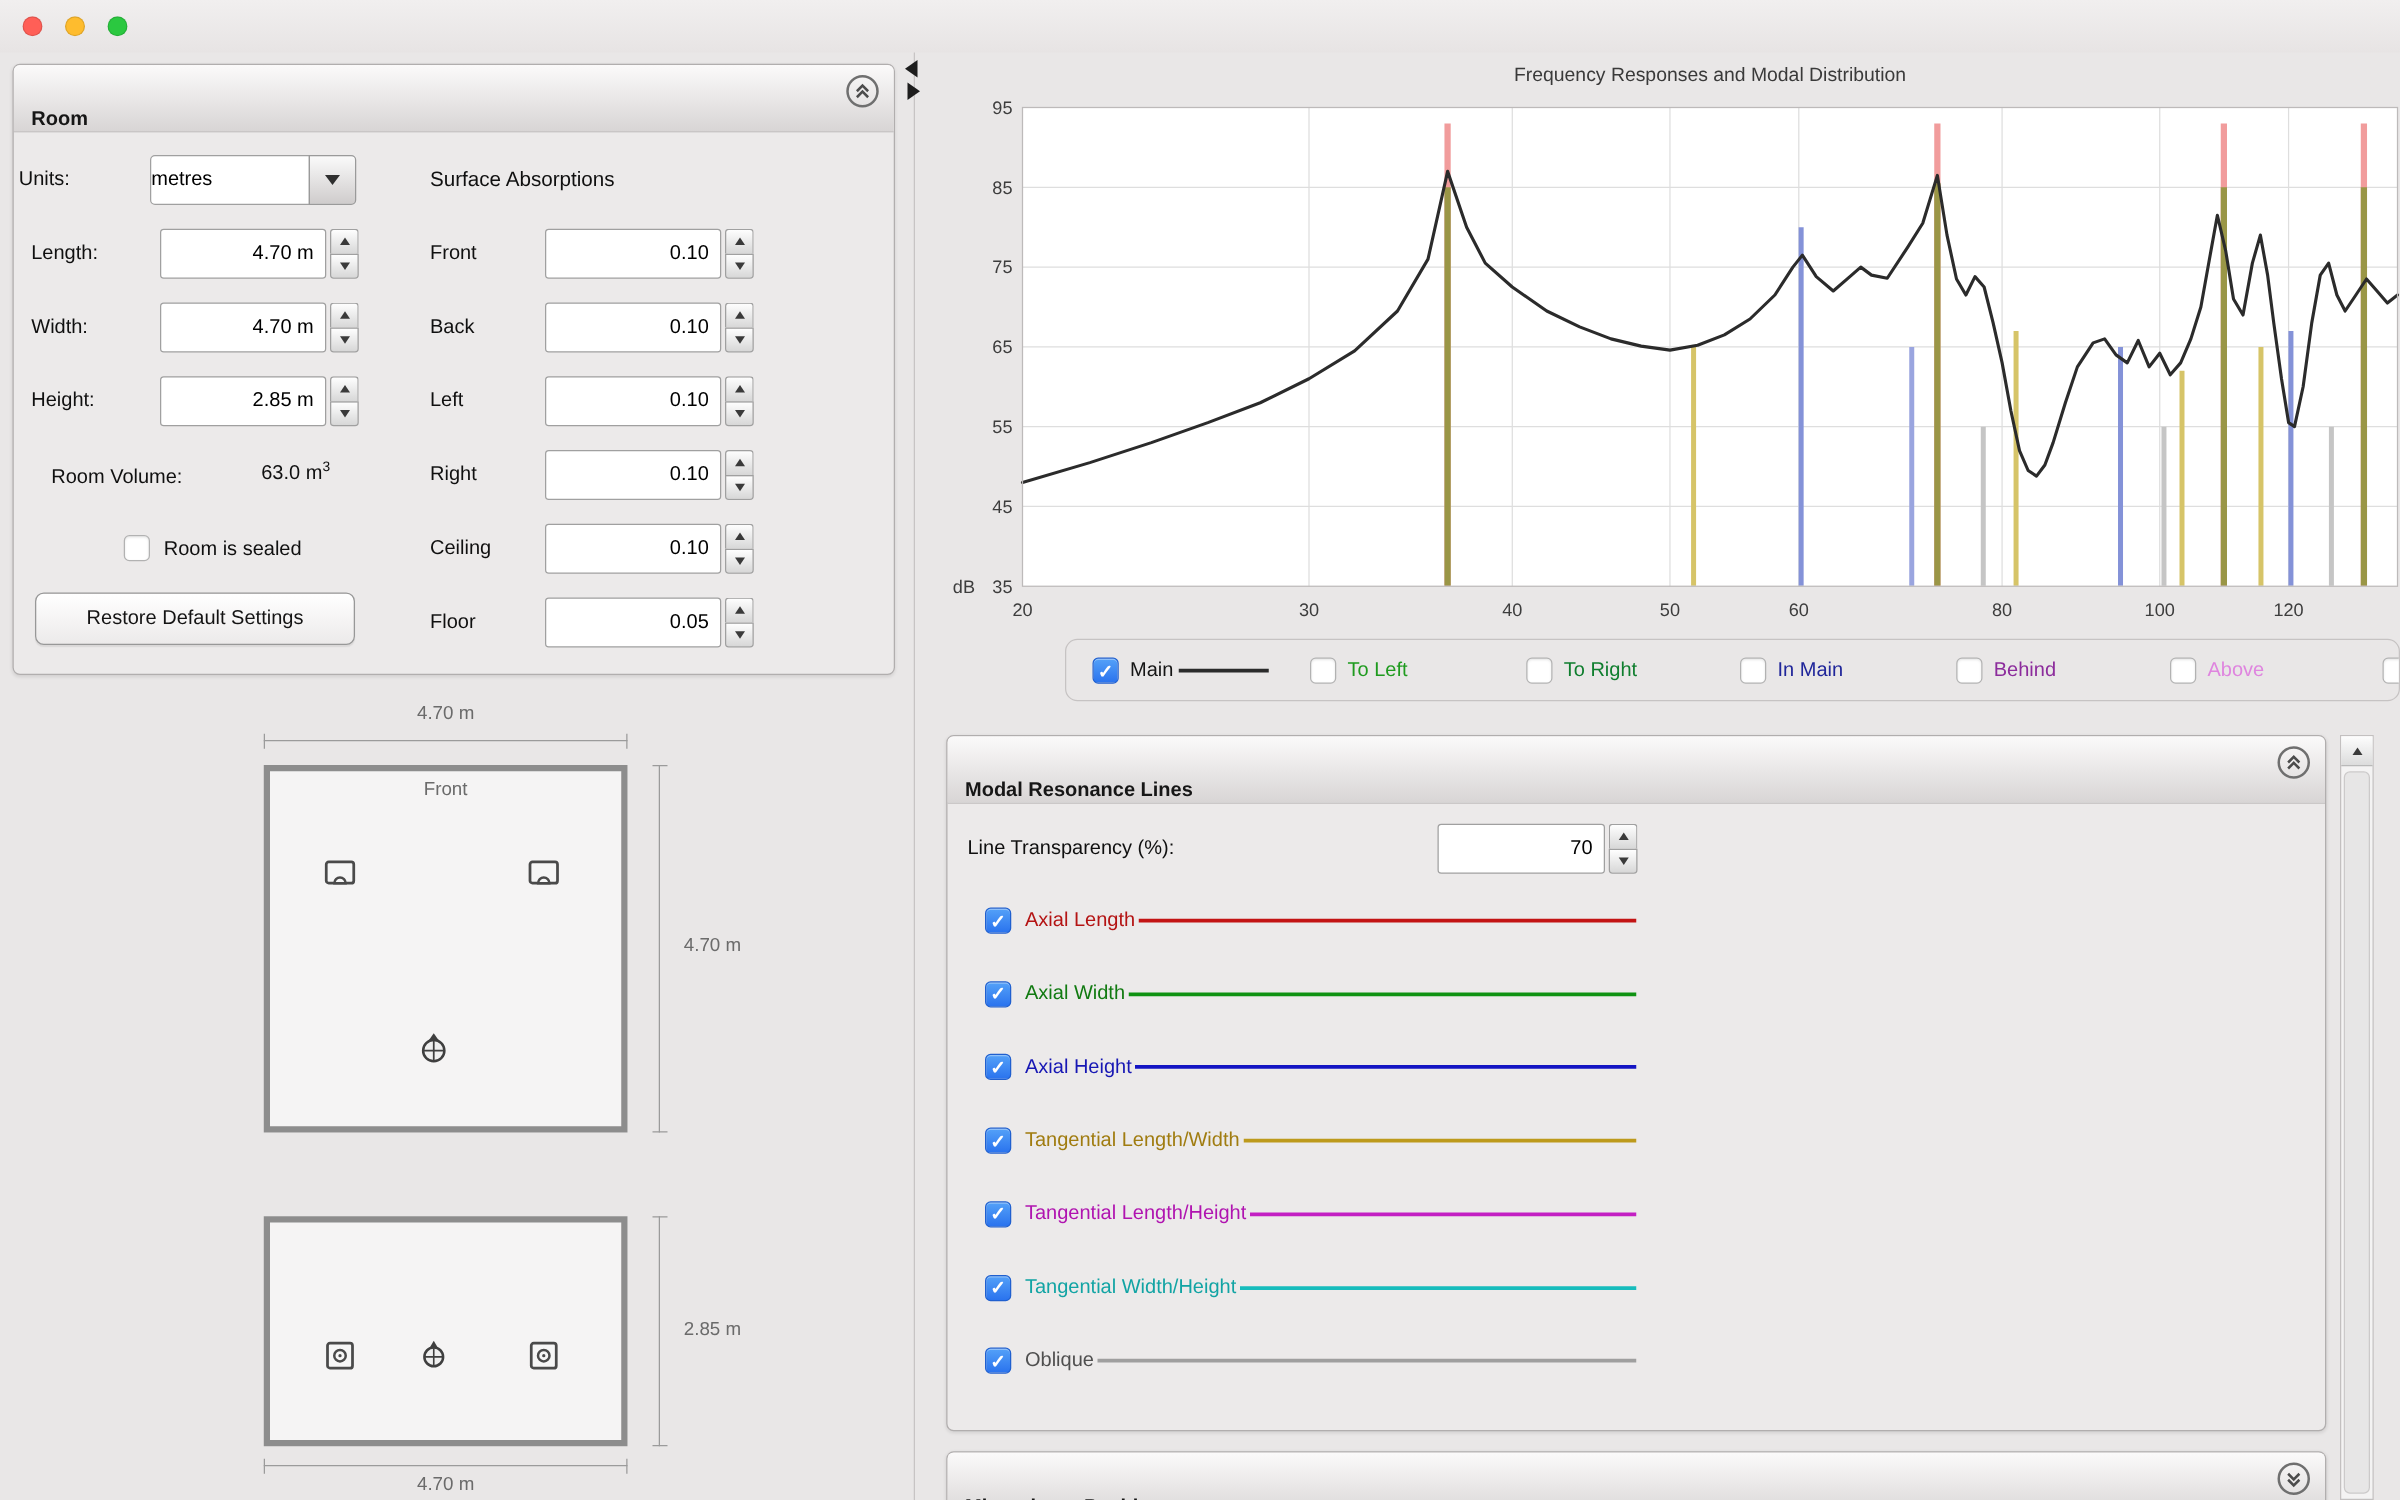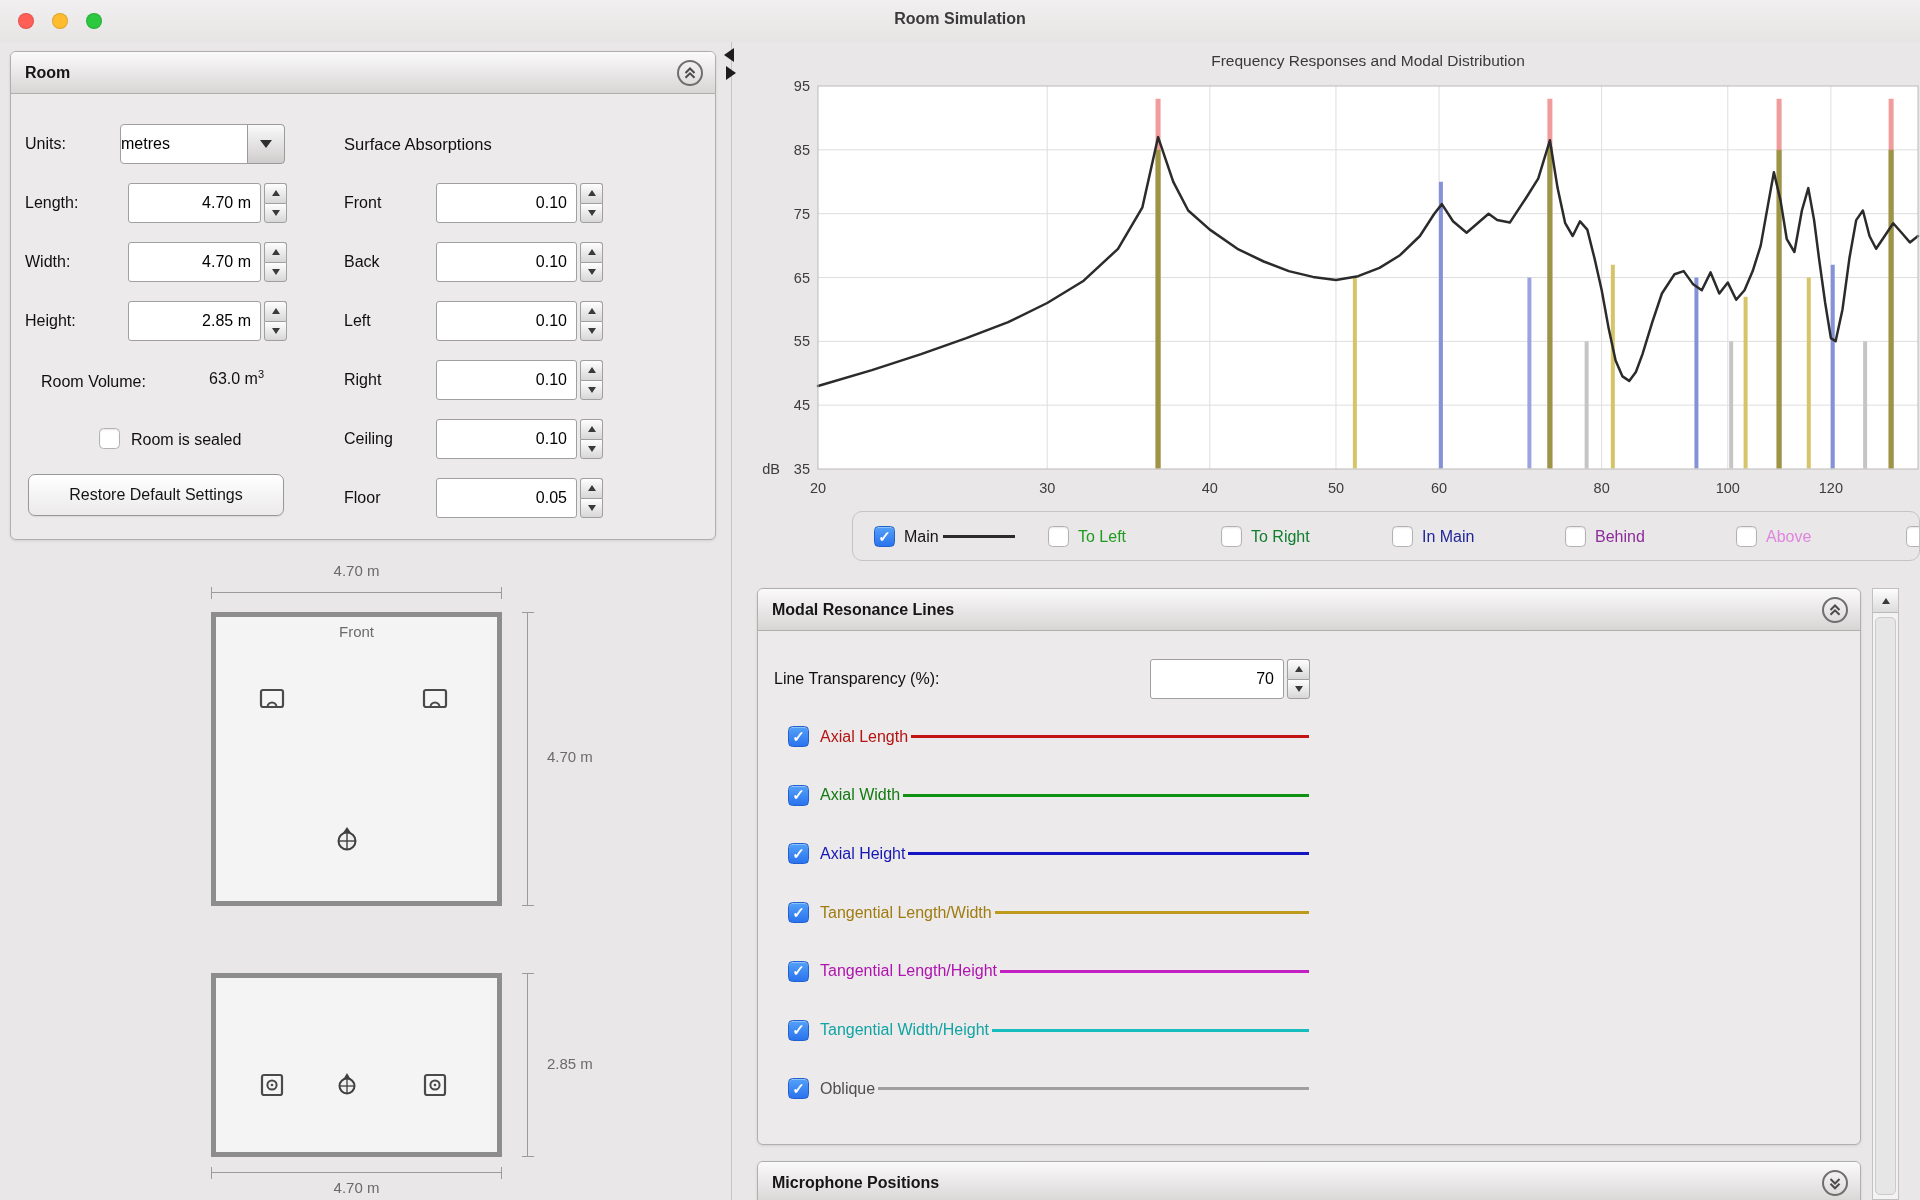--- a/index.html
+++ b/index.html
@@ -3,21 +3,21 @@
 <meta charset="utf-8">
 <style>
   *{box-sizing:border-box;margin:0;padding:0}
   body{margin:0;background:#777}
   #app{position:relative;width:1920px;height:1200px;background:#e9e7e7;font-family:"Liberation Sans",sans-serif;color:#111;overflow:hidden}
   .titlebar{position:absolute;left:0;top:0;width:100%;height:42px;background:linear-gradient(#f1efef,#e7e4e4)}
   .tl{position:absolute;top:13px;width:16px;height:16px;border-radius:50%;border:1px solid rgba(0,0,0,.12)}
   #window-title{position:absolute;top:10px;left:0;width:100%;text-align:center;font-size:16px;font-weight:700;color:#3a3a3a}
 
   .panel{position:absolute;background:#eceaea;border:1px solid #b1aeae;border-radius:6px;box-shadow:0 1px 3px rgba(0,0,0,.10)}
-  .panel-header{position:relative;height:42px;background:linear-gradient(#fbfafa,#d8d5d5);border-bottom:1px solid #b1aeae;border-radius:5px 5px 0 0;display:flex;align-items:center;padding:0 14px;font-size:16px;font-weight:700;color:#161616}
+  .panel-header{position:relative;height:54px;background:linear-gradient(#fbfafa,#d8d5d5);border-bottom:1px solid #b1aeae;border-radius:5px 5px 0 0;display:flex;align-items:flex-end;padding:0 14px;font-size:16px;font-weight:700;color:#161616}
   .chev{position:absolute;right:12px;top:8px;width:26px;height:26px;border:2px solid #6f6f6f;border-radius:50%;display:flex;align-items:center;justify-content:center}
 
   .lbl{position:absolute;font-size:16px;color:#101010;white-space:nowrap}
   .spin{position:absolute;height:40px;display:flex}
   .spin input{height:40px;border:1px solid #a0a0a0;border-radius:3px;background:#fff;font-family:"Liberation Sans",sans-serif;font-size:16px;text-align:right;padding:0 9px 0 4px;color:#000}
   .steppers{width:23px;margin-left:3px;display:flex;flex-direction:column}
   .step{flex:1;border:1px solid #a0a0a0;background:linear-gradient(#fefefe,#d7d7d7);display:flex;align-items:center;justify-content:center}
   .step.up{border-radius:3px 3px 0 0;border-bottom:none}
   .step.down{border-radius:0 0 3px 3px}
   .tri{width:0;height:0;display:block}
@@ -69,34 +69,33 @@
 </style>
 </head>
 <body>
 
 <div id="app">
 
   <div class="titlebar">
     <span class="tl" style="left:18px;background:#ff5f57"></span>
     <span class="tl" style="left:52px;background:#febc2e"></span>
     <span class="tl" style="left:86px;background:#2bc840"></span>
-    <div id="window-title">Room Simulation</div>
   </div>
 
   <div id="room-panel" class="panel" style="left:10px;top:51px;width:706px;height:489px">
     <div class="panel-header">
       <span>Room</span>
       <div class="chev">
         <svg width="16" height="16" viewBox="0 0 16 16">
           <path d="M3.5 8 L8 3.5 L12.5 8" fill="none" stroke="#4c4c4c" stroke-width="2"></path>
           <path d="M3.5 12.8 L8 8.3 L12.5 12.8" fill="none" stroke="#4c4c4c" stroke-width="2"></path>
         </svg>
       </div>
     </div>
-    <div class="lbl" style="left:14px;top:83px">Units:</div>
+    <div class="lbl" style="left:4px;top:83px">Units:</div>
     <div class="dropdown" style="left:109px;top:72px">
       <input readonly="" value="metres" style="">
       <div class="dd-btn">
           <span class="tri tri-down"></span>
         </div>
     </div>
     <div class="lbl" style="left:30px;top:321px">Room Volume:</div>
     <div class="lbl" style="left:198px;top:316px"><span>63.0 m</span><sup>3</sup></div>
     <span class="cb off" style="position:absolute;left:88px;top:376px"></span>
     <div class="lbl" style="left:120px;top:379px">Room is sealed</div>

